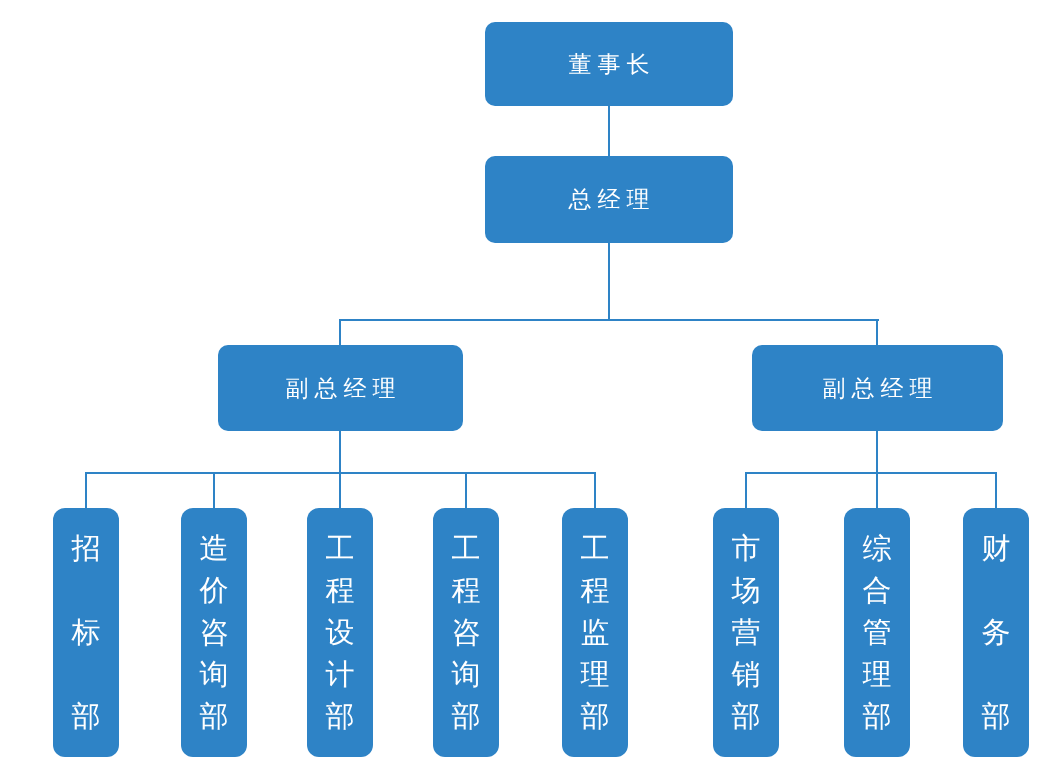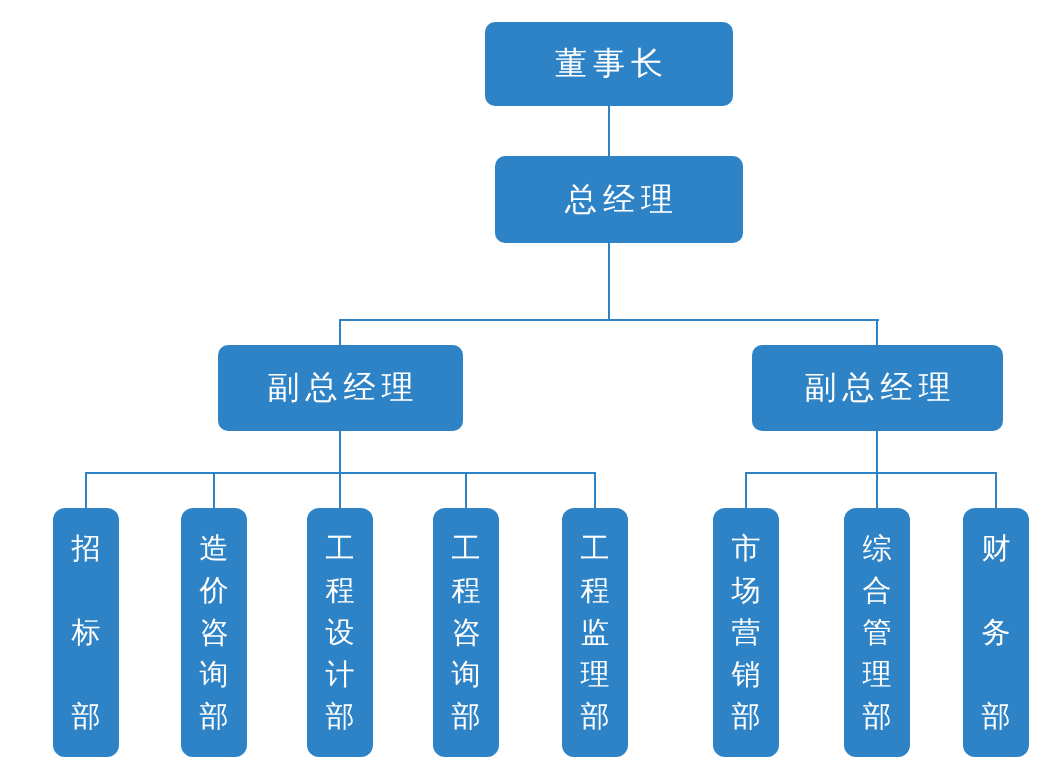--- a/index.html
+++ b/index.html
@@ -19,21 +19,21 @@
     position: absolute;
     background: var(--node-fill, #2E83C6);
     color: var(--node-text, #ffffff);
     box-sizing: border-box;
   }
   .node-h {
     border-radius: 10px;
     display: flex;
     align-items: center;
     justify-content: center;
-    font-size: 32px;
+    font-size: 23px;
     letter-spacing: 6px;
     text-indent: 6px; 
     white-space: nowrap;
   }
   .node-v {
     border-radius: 12px;
     display: flex;
     flex-direction: column;
     align-items: center;
     justify-content: space-between;
@@ -69,21 +69,21 @@
   <div class="conn" style="left:465px; top:474px; width:2px; height:34px;"></div>
   <div class="conn" style="left:594px; top:474px; width:2px; height:34px;"></div>
   <div class="conn" style="left:745px; top:474px; width:2px; height:34px;"></div>
   <div class="conn" style="left:876px; top:474px; width:2px; height:34px;"></div>
   <div class="conn" style="left:995px; top:474px; width:2px; height:34px;"></div>
 
   <div class="node node-h" style="left:485px; top:22px; width:248px; height:84px;">
     <span>董事长</span>
   </div>
 
-  <div class="node node-h" style="left:495px; top:156px; width:248px; height:87px;">
+  <div class="node node-h" style="left:485px; top:156px; width:248px; height:87px;">
     <span>总经理</span>
   </div>
 
   <div class="node node-h" style="left:218px; top:345px; width:245px; height:86px;">
     <span>副总经理</span>
   </div>
   <div class="node node-h" style="left:752px; top:345px; width:251px; height:86px;">
     <span>副总经理</span>
   </div>
 

